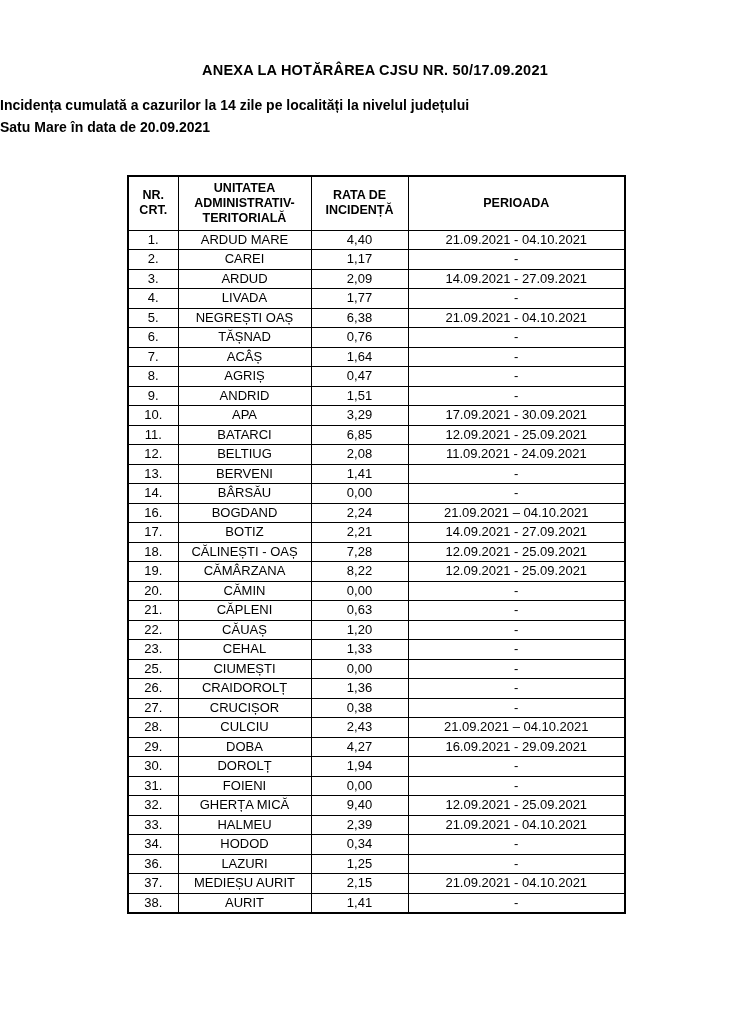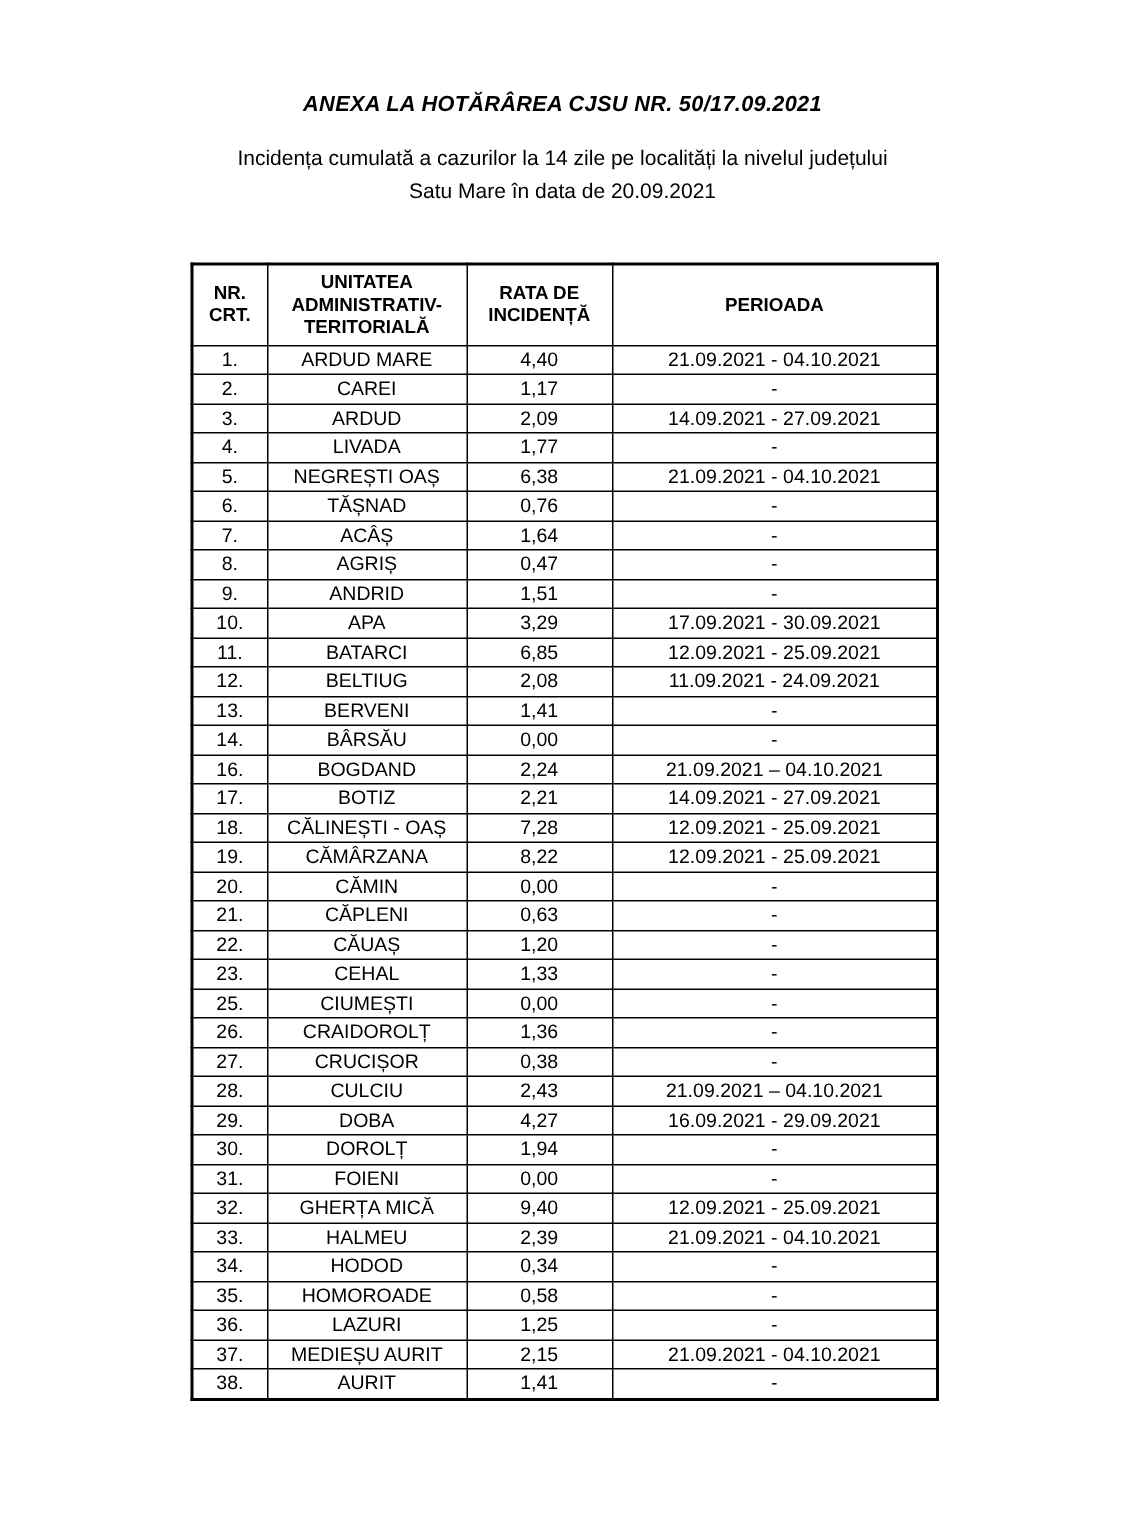--- a/index.html
+++ b/index.html
@@ -21,30 +21,28 @@
   }
   .doc-title {
     position: absolute;
     top: 62px;
     left: 0;
     width: 750px;
     text-align: center;
     font-size: 14.5px;
     font-weight: bold;
     letter-spacing: 0.2px;
-    font-style: italic;
   }
   .doc-subtitle {
     position: absolute;
     top: 94px;
     left: 0;
     width: 750px;
-    text-align: center;
     font-size: 14px;
-    font-weight: normal;
+    font-weight: bold;
     line-height: 22px;
     white-space: pre-line;
   }
   table.incidence {
     position: absolute;
     left: 127px;
     top: 175px;
     width: 497px;
     border-collapse: collapse;
     table-layout: fixed;
@@ -294,26 +292,20 @@
           <td>2,39</td>
           <td>21.09.2021 - 04.10.2021</td>
         </tr>
         <tr>
           <td>34.</td>
           <td>HODOD</td>
           <td>0,34</td>
           <td>-</td>
         </tr>
         <tr>
-          <td>35.</td>
-          <td>HOMOROADE</td>
-          <td>0,58</td>
-          <td>-</td>
-        </tr>
-        <tr>
           <td>36.</td>
           <td>LAZURI</td>
           <td>1,25</td>
           <td>-</td>
         </tr>
         <tr>
           <td>37.</td>
           <td>MEDIEȘU AURIT</td>
           <td>2,15</td>
           <td>21.09.2021 - 04.10.2021</td>

